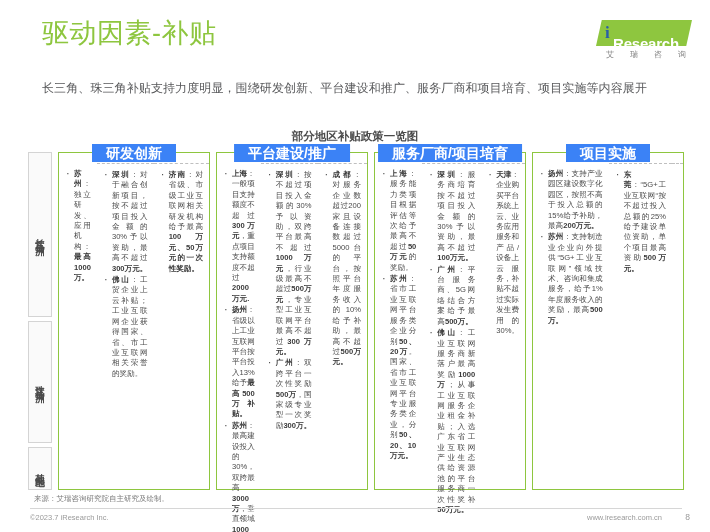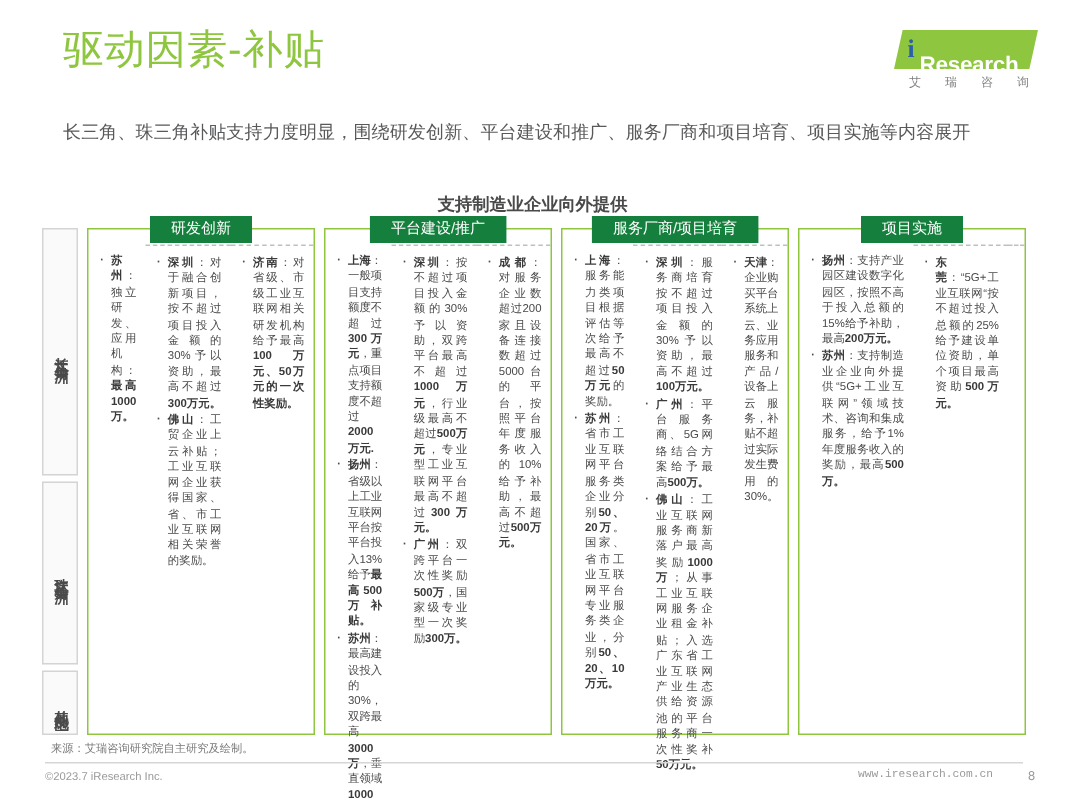--- a/index.html
+++ b/index.html
@@ -73,22 +73,22 @@
   .rowlabel.r3 { height: 43px; margin-top: 4px; }
 
   .cols { flex: 1; display: flex; gap: 6px; position: relative; }
   .col {
     flex: 1; position: relative;
     border: 1px solid #8ec63f;
     padding-top: 10px;
   }
   .col-head {
     position: absolute; top: -9px; left: 50%; transform: translateX(-50%);
-    background: #15803d; color: #ffffff;
-    font-size: 10px; font-weight: normal;
+    background: #3b82f6; color: #ffffff;
+    font-size: 14px; font-weight: bold;
     padding: 3px 14px 3px 14px; white-space: nowrap;
     line-height: 12px;
   }
   .col-body { display: flex; flex-direction: row; height: 100%; }
   .cell {
     padding: 6px 6px 4px 5px;
     position: relative;
   }
   .cell.c1 { height: 165px; }
   .cell.c2 { height: 126px; border-top: 1px dashed #bfbfbf; }
@@ -114,21 +114,21 @@
   .rule {
     position: absolute; left: 30px; top: 508px; width: 652px;
     border-top: 1px solid #d6d6d6;
   }
   .copyright {
     position: absolute; left: 30px; top: 513px;
     font-size: 7.5px; color: #9a9a9a;
   }
   .weburl {
     position: absolute; right: 48px; top: 513px;
-    font-size: 7.5px; color: #9a9a9a; font-family: Liberation Mono, monospace;
+    font-size: 7.5px; color: #9a9a9a;
   }
   .pagenum {
     position: absolute; right: 20px; top: 512px;
     font-size: 8.5px; color: #9a9a9a;
   }
 </style>
 </head>
 <body>
 
 <div class="slide">
@@ -141,21 +141,21 @@
     <div class="logo-cn">
       <span>艾</span>
       <span>瑞</span>
       <span>咨</span>
       <span>询</span>
     </div>
   </div>
 
   <h1 class="title">驱动因素-补贴</h1>
   <p class="subtitle">长三角、珠三角补贴支持力度明显，围绕研发创新、平台建设和推广、服务厂商和项目培育、项目实施等内容展开</p>
-  <div class="chart-title">支持制造业企业向外提供</div>
+  <div class="chart-title">部分地区补贴政策一览图</div>
 
   <div class="table-wrap">
 
     <div class="rowlabels">
       <div class="rowlabel r1">长江三角洲</div>
       <div class="rowlabel r2">珠江三角洲</div>
       <div class="rowlabel r3">其他地区</div>
     </div>
 
     <div class="cols">

